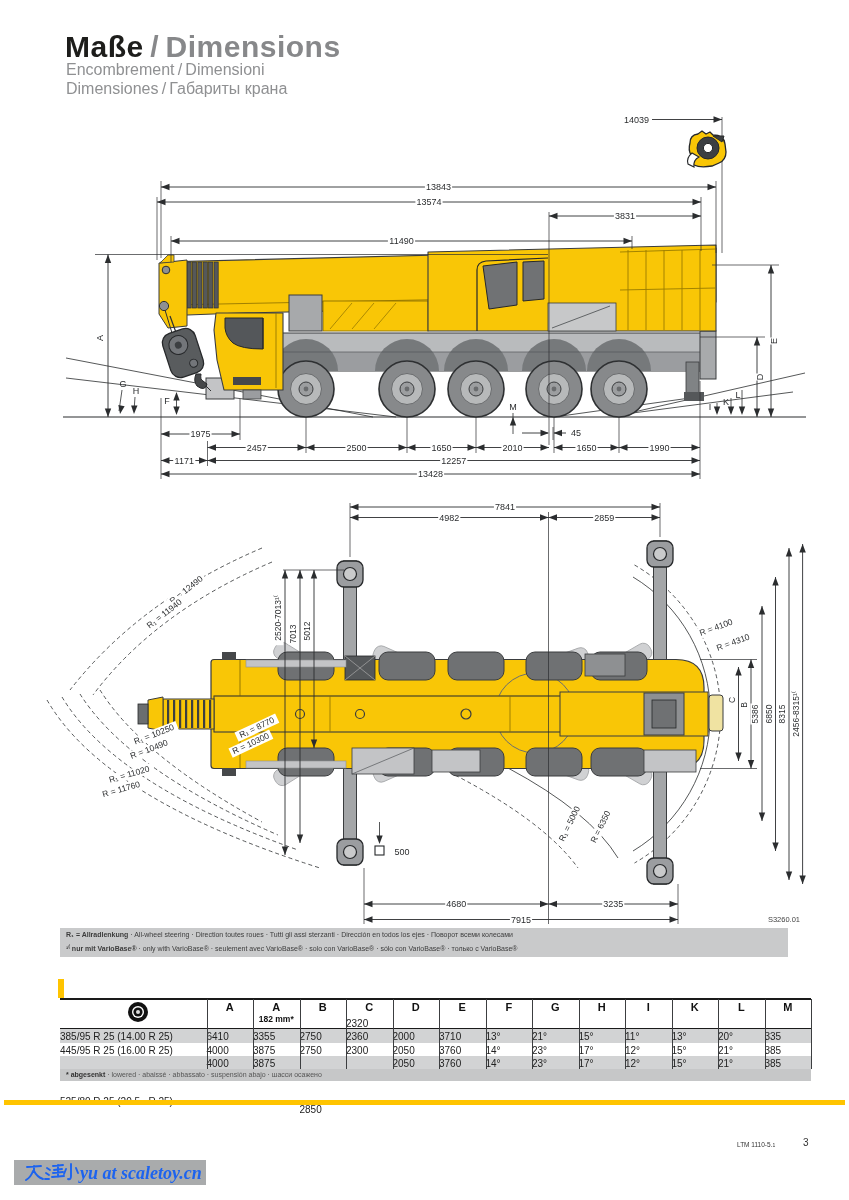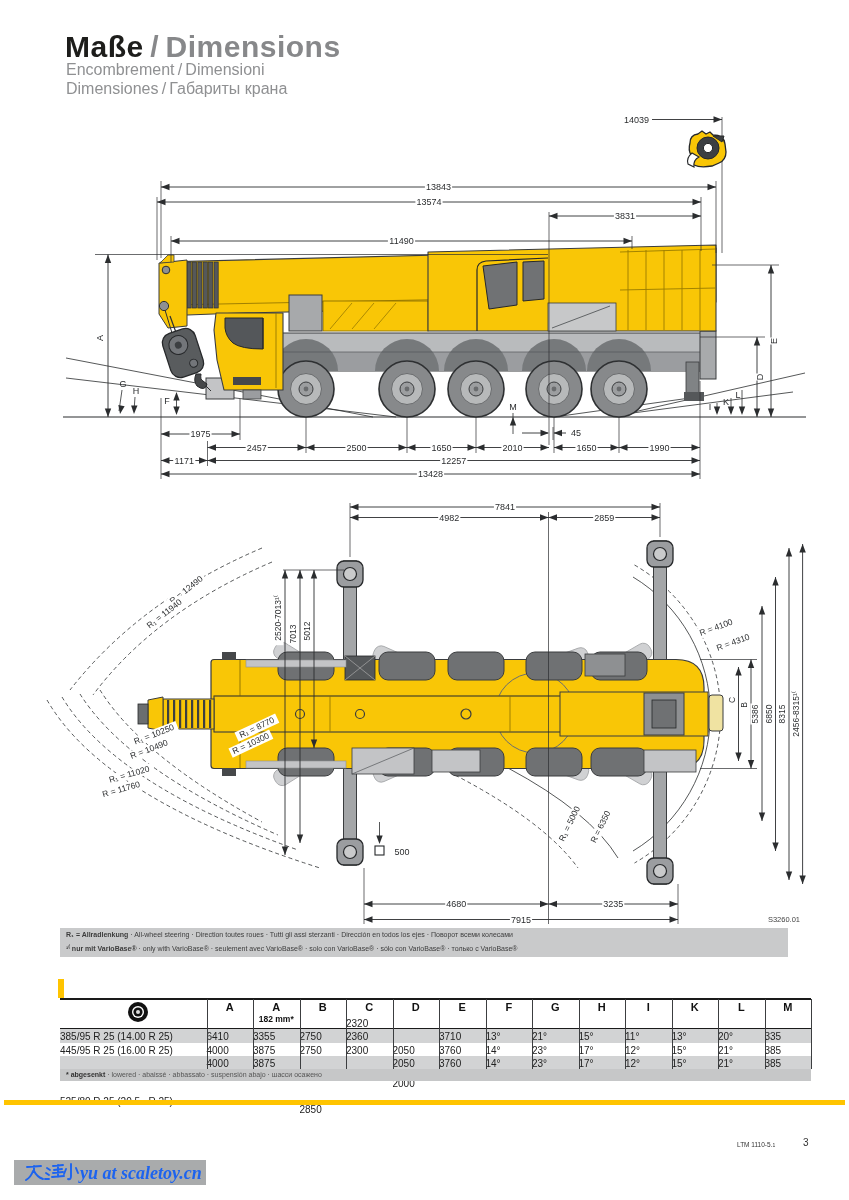--- a/index.html
+++ b/index.html
@@ -502,21 +502,21 @@
     <div class="th" style="left:674.75px;top:1001px;width:40px;">K</div>
     <div class="th" style="left:721.25px;top:1001px;width:40px;">L</div>
     <div class="th" style="left:767.75px;top:1001px;width:40px;">M</div>
     <div class="th2" style="left:246.25px;top:1014px;width:60px;">182 mm*</div>
     <div style="position:absolute;left:60px;top:1029.2px;width:751px;height:13.4px;background:#d2d3d4;"></div>
     <div class="td" style="left:60px;top:1031.4px;width:146.5px;">385/95 R 25 (14.00 R 25)</div>
     <div class="td" style="left:206.5px;top:1031.4px;width:46.5px;">6410</div>
     <div class="td" style="left:253.0px;top:1031.4px;width:46.5px;">3355</div>
     <div class="td" style="left:299.5px;top:1031.4px;width:46.5px;">2750</div>
     <div class="td" style="left:346.0px;top:1031.4px;width:46.5px;">2360</div>
-    <div class="td" style="left:392.5px;top:1031.4px;width:46.5px;margin-top:47px;">2000</div>
+    <div class="td" style="left:392.5px;top:1031.4px;width:46.5px;">2000</div>
     <div class="td" style="left:439.0px;top:1031.4px;width:46.5px;">3710</div>
     <div class="td" style="left:485.5px;top:1031.4px;width:46.5px;">13°</div>
     <div class="td" style="left:532.0px;top:1031.4px;width:46.5px;">21°</div>
     <div class="td" style="left:578.5px;top:1031.4px;width:46.5px;">15°</div>
     <div class="td" style="left:625.0px;top:1031.4px;width:46.5px;">11°</div>
     <div class="td" style="left:671.5px;top:1031.4px;width:46.5px;">13°</div>
     <div class="td" style="left:718.0px;top:1031.4px;width:46.5px;">20°</div>
     <div class="td" style="left:764.5px;top:1031.4px;width:46.5px;">335</div>
     <div class="td" style="left:60px;top:1044.8px;width:146.5px;">445/95 R 25 (16.00 R 25)</div>
     <div class="td" style="left:206.5px;top:1044.8px;width:46.5px;">4000</div>

